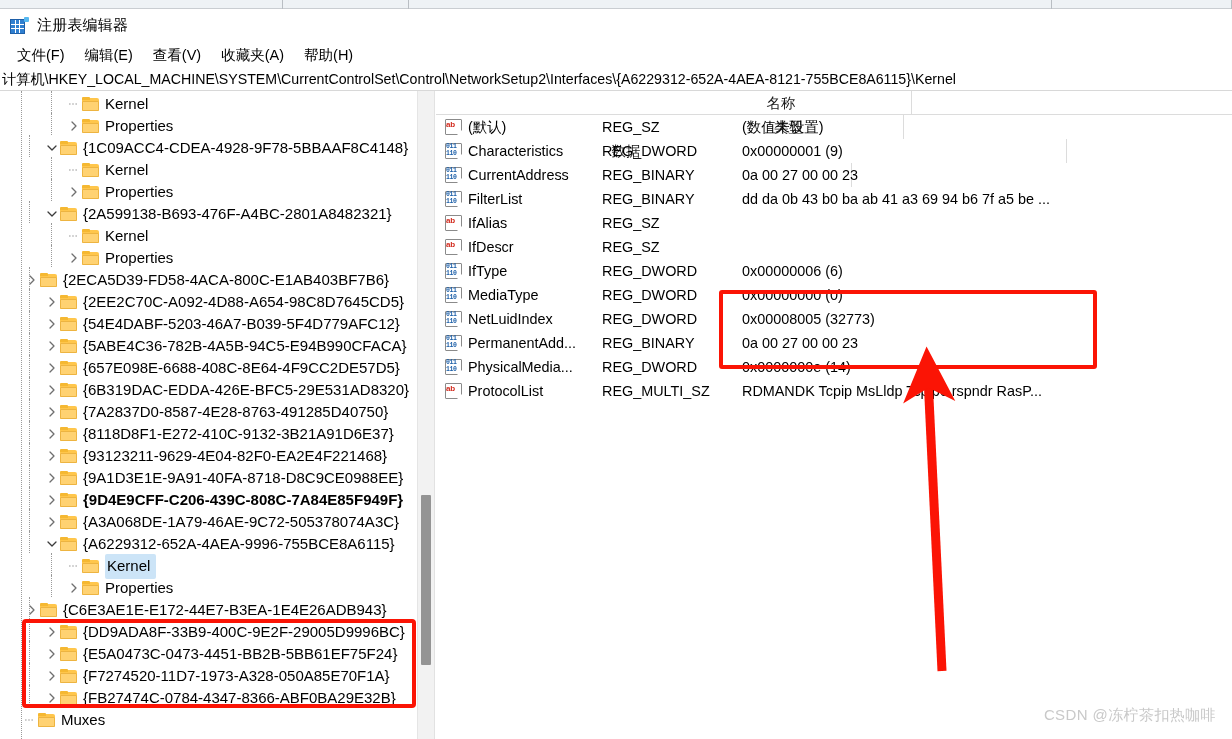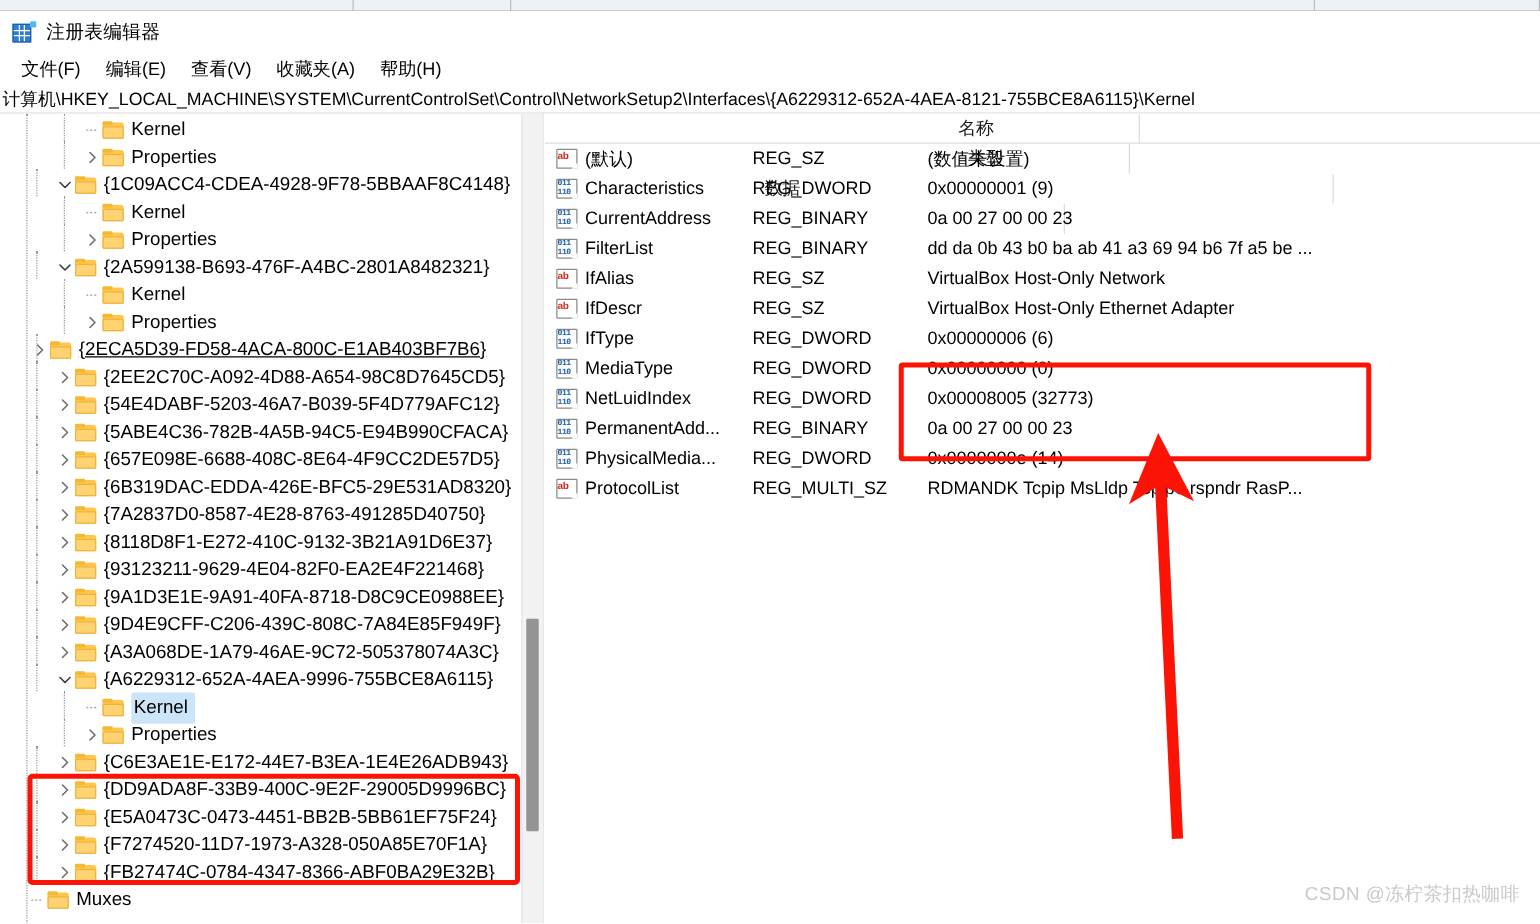--- a/index.html
+++ b/index.html
@@ -373,21 +373,21 @@
                 <path d="M3,1 L7,5 L3,9" fill="none" stroke="#6f6f6f" stroke-width="1.3" stroke-linecap="round" stroke-linejoin="round"></path>
               </svg>
             </span>
             <span class="folder">
               <span class="back"></span>
               <span class="tab"></span>
               <span class="front"></span>
             </span>
             <span class="tree-label">Properties</span>
           </div>
-          <div class="tree-row" style="padding-left: 24px; text-decoration: underline;">
+          <div class="tree-row" style="padding-left: 24px;">
             <span class="twisty">
               <svg width="10" height="10" viewBox="0 0 10 10">
                 <path d="M3,1 L7,5 L3,9" fill="none" stroke="#6f6f6f" stroke-width="1.3" stroke-linecap="round" stroke-linejoin="round"></path>
               </svg>
             </span>
             <span class="folder">
               <span class="back"></span>
               <span class="tab"></span>
               <span class="front"></span>
             </span>
@@ -503,21 +503,21 @@
                 <path d="M3,1 L7,5 L3,9" fill="none" stroke="#6f6f6f" stroke-width="1.3" stroke-linecap="round" stroke-linejoin="round"></path>
               </svg>
             </span>
             <span class="folder">
               <span class="back"></span>
               <span class="tab"></span>
               <span class="front"></span>
             </span>
             <span class="tree-label">{9A1D3E1E-9A91-40FA-8718-D8C9CE0988EE}</span>
           </div>
-          <div class="tree-row" style="padding-left: 44px;">
+          <div class="tree-row" style="padding-left: 44px; font-weight: bold;">
             <span class="twisty">
               <svg width="10" height="10" viewBox="0 0 10 10">
                 <path d="M3,1 L7,5 L3,9" fill="none" stroke="#6f6f6f" stroke-width="1.3" stroke-linecap="round" stroke-linejoin="round"></path>
               </svg>
             </span>
             <span class="folder">
               <span class="back"></span>
               <span class="tab"></span>
               <span class="front"></span>
             </span>
@@ -568,21 +568,21 @@
                 <path d="M3,1 L7,5 L3,9" fill="none" stroke="#6f6f6f" stroke-width="1.3" stroke-linecap="round" stroke-linejoin="round"></path>
               </svg>
             </span>
             <span class="folder">
               <span class="back"></span>
               <span class="tab"></span>
               <span class="front"></span>
             </span>
             <span class="tree-label">Properties</span>
           </div>
-          <div class="tree-row" style="padding-left: 44px;">
+          <div class="tree-row" style="padding-left: 24px;">
             <span class="twisty">
               <svg width="10" height="10" viewBox="0 0 10 10">
                 <path d="M3,1 L7,5 L3,9" fill="none" stroke="#6f6f6f" stroke-width="1.3" stroke-linecap="round" stroke-linejoin="round"></path>
               </svg>
             </span>
             <span class="folder">
               <span class="back"></span>
               <span class="tab"></span>
               <span class="front"></span>
             </span>
@@ -731,30 +731,28 @@
             <span class="val-type">REG_BINARY</span>
             <span class="val-data">dd da 0b 43 b0 ba ab 41 a3 69 94 b6 7f a5 be ...</span>
           </div>
           <div class="val-row">
             <span class="val-icon sz">
               <span class="pg"></span>
               <span class="tx">ab</span>
             </span>
             <span class="val-name">IfAlias</span>
             <span class="val-type">REG_SZ</span>
-            <span class="val-data">VirtualBox Host-Only Network</span>
           </div>
           <div class="val-row">
             <span class="val-icon sz">
               <span class="pg"></span>
               <span class="tx">ab</span>
             </span>
             <span class="val-name">IfDescr</span>
             <span class="val-type">REG_SZ</span>
-            <span class="val-data">VirtualBox Host-Only Ethernet Adapter</span>
           </div>
           <div class="val-row">
             <span class="val-icon dw">
               <span class="pg"></span>
               <span class="tx">011<br>110</span>
             </span>
             <span class="val-name">IfType</span>
             <span class="val-type">REG_DWORD</span>
             <span class="val-data">0x00000006 (6)</span>
           </div>

